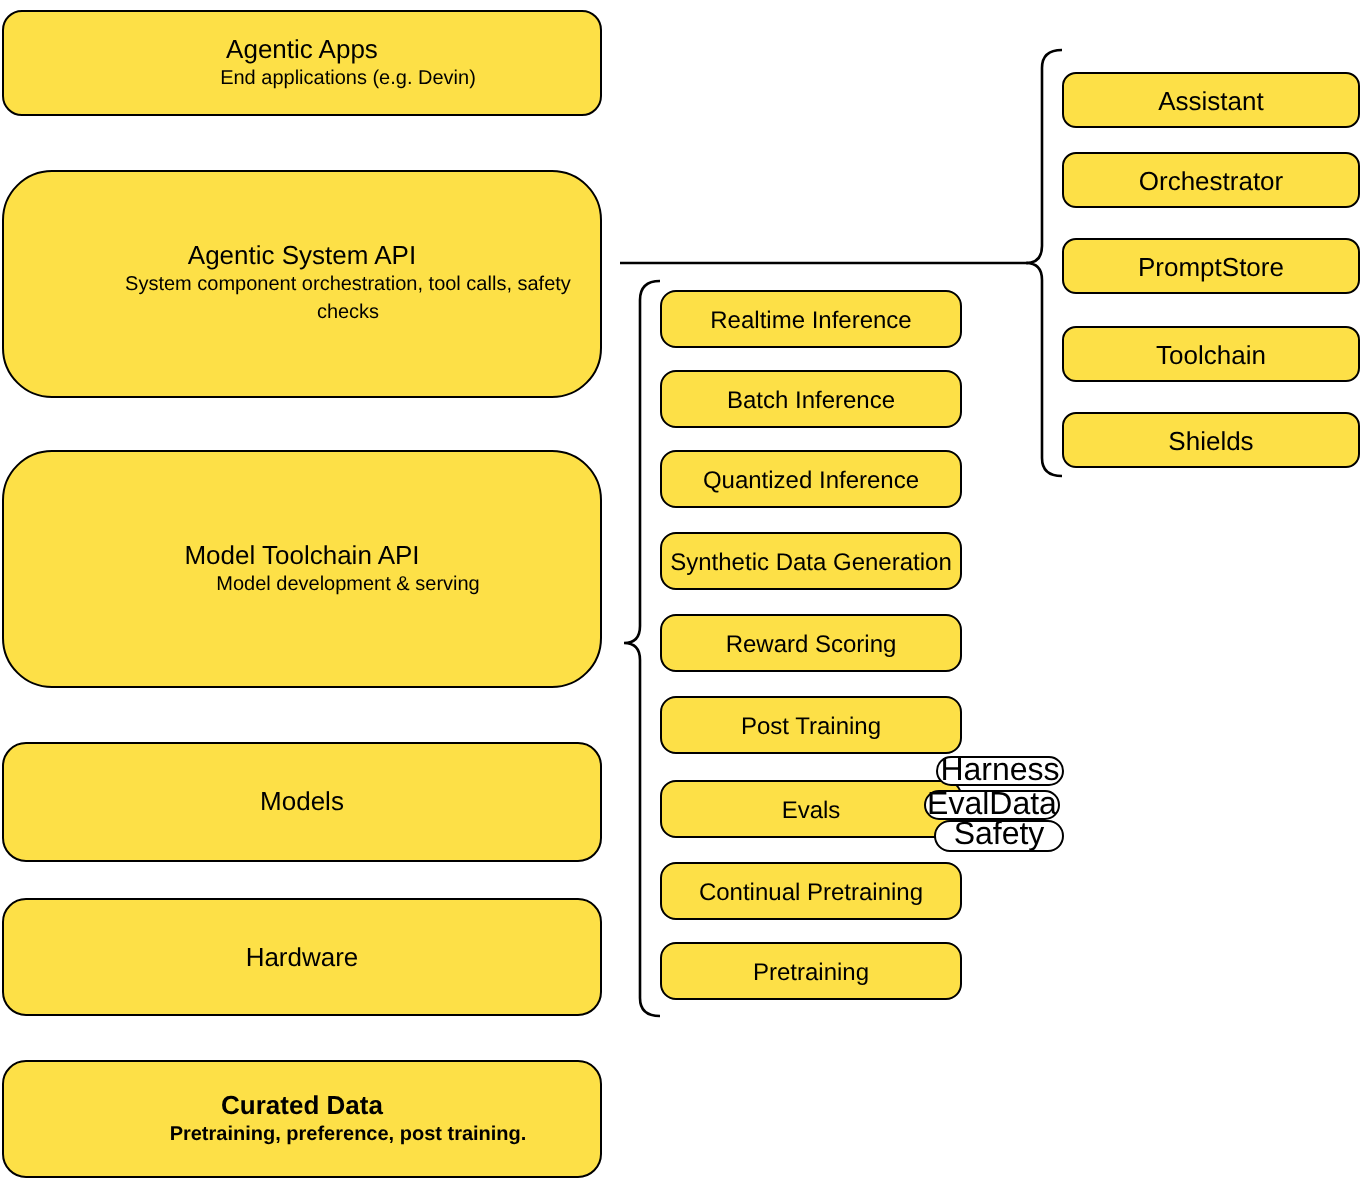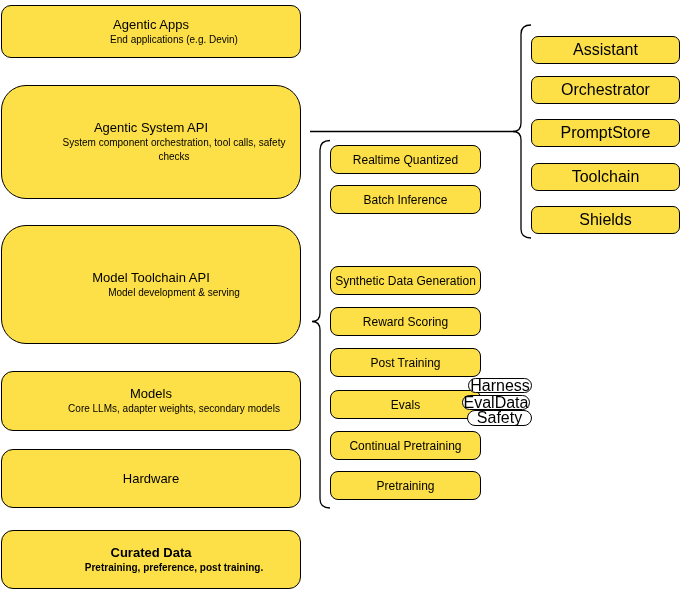--- a/index.html
+++ b/index.html
@@ -55,21 +55,21 @@
     height: 29px;
     border-radius: 8px;
     font-size: 12px;
   }
   
   .right {
     left: 531px;
     width: 149px;
     height: 28px;
     border-radius: 7px;
-    font-size: 16px;
+    font-size: 13px;
   }
   
   .pill {
     position: absolute;
     box-sizing: border-box;
     background: #ffffff;
     border: 1px solid #000000;
     border-radius: 999px;
     display: flex;
     align-items: center;
@@ -113,34 +113,34 @@
     <div class="subtitle">System component orchestration, tool calls, safety checks</div>
   </div>
 
   <div class="box stack" id="box-model-toolchain-api">
     <div class="title">Model Toolchain API</div>
     <div class="subtitle">Model development &amp; serving</div>
   </div>
 
   <div class="box stack" id="box-models">
     <div class="title">Models</div>
-    <div class="subtitle">Core LLMs, adapter weights, secondary models</div>
   </div>
 
   <div class="box stack" id="box-hardware">
     <div class="title">Hardware</div>
   </div>
 
   <div class="box stack" id="box-curated-data">
     <div class="title">Curated Data</div>
     <div class="subtitle">Pretraining, preference, post training.</div>
   </div>
 
-  <div class="box mid" style="top:145px">Realtime Quantized</div>
+  <div class="box mid" style="top:145px">Realtime Inference</div>
   <div class="box mid" style="top:185px">Batch Inference</div>
+  <div class="box mid" style="top:225px">Quantized Inference</div>
   <div class="box mid" style="top:266px">Synthetic Data Generation</div>
   <div class="box mid" style="top:307px">Reward Scoring</div>
   <div class="box mid" style="top:348px">Post Training</div>
   <div class="box mid" style="top:390px">Evals</div>
   <div class="box mid" style="top:431px">Continual Pretraining</div>
   <div class="box mid" style="top:471px">Pretraining</div>
 
   <div class="pill" id="pill-harness">Harness</div>
   <div class="pill" id="pill-evaldata">EvalData</div>
   <div class="pill" id="pill-safety">Safety</div>

